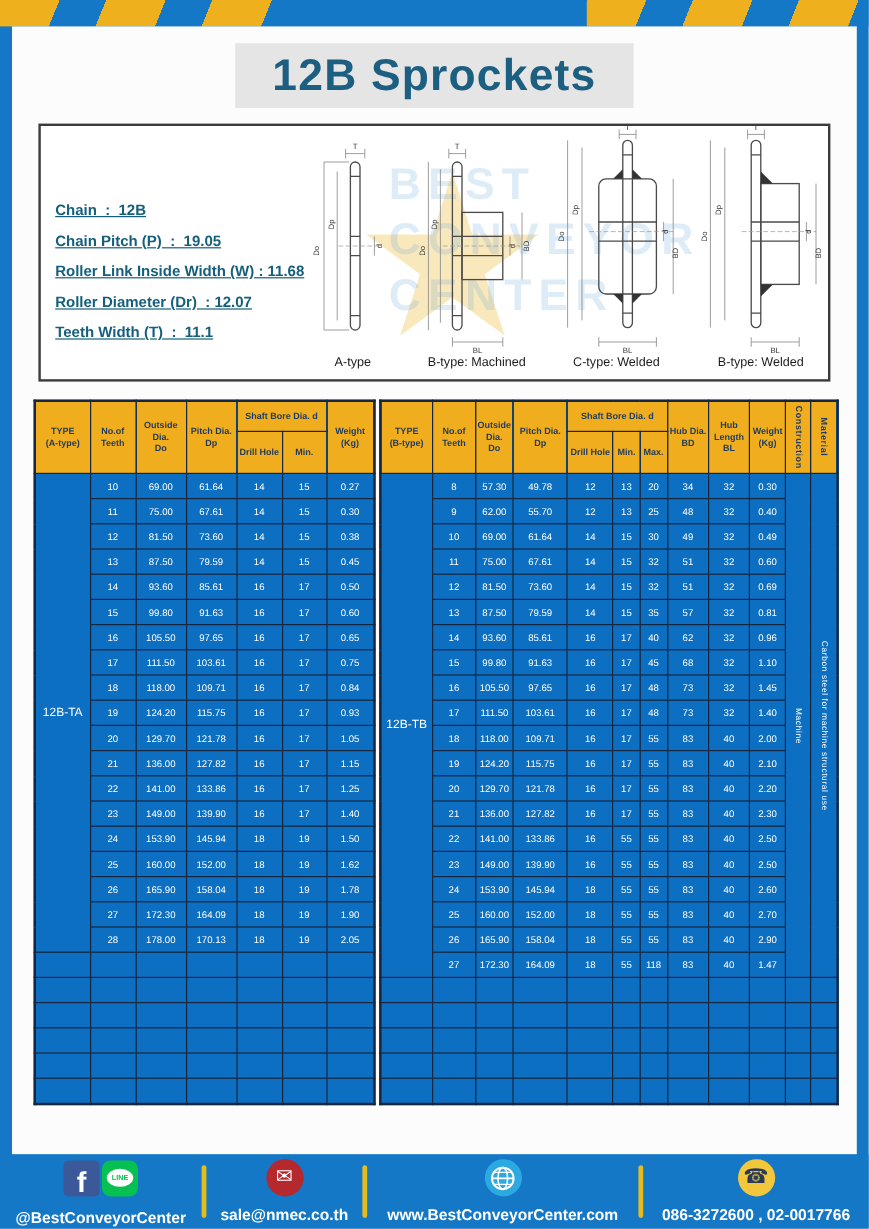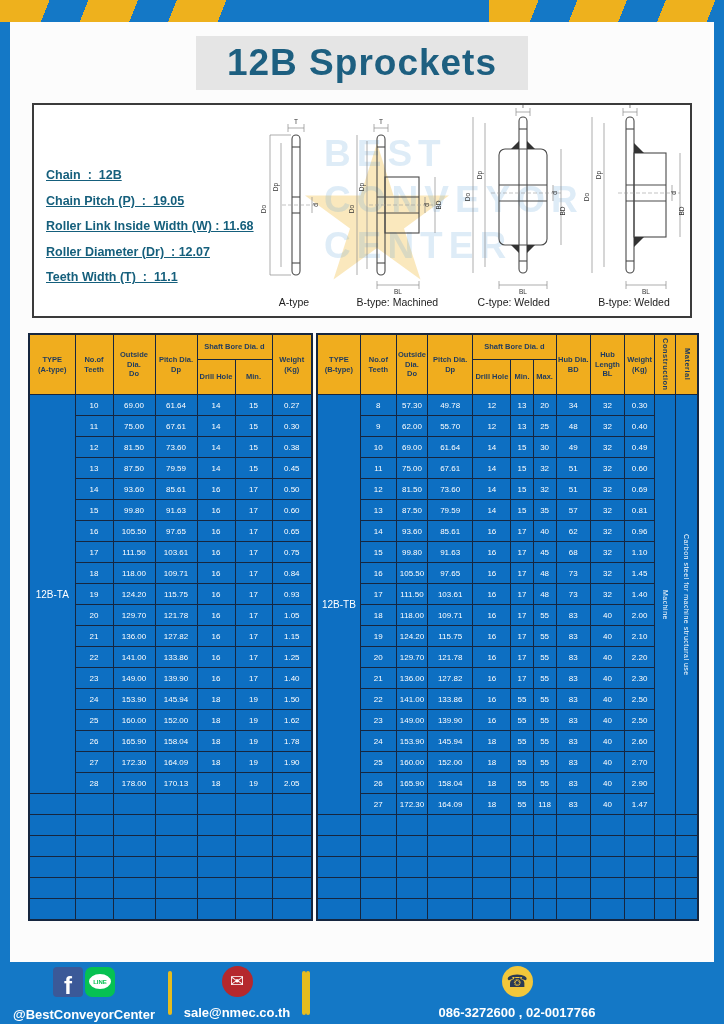--- a/index.html
+++ b/index.html
@@ -858,20 +858,32 @@
       <div class="flabel">@BestConveyorCenter</div>
     </div>
     <div class="fdiv"></div>
     <div class="fsec s2">
       <div class="circle mail">
           <span>✉</span>
         </div>
       <div class="flabel">sale@nmec.co.th</div>
     </div>
     <div class="fdiv"></div>
+    <div class="fsec s3">
+      <div class="circle globe">
+        <svg width="24" height="24" viewBox="0 0 24 24">
+          <circle cx="12" cy="12" r="9" fill="none" stroke="#fff" stroke-width="1.6"></circle>
+          <ellipse cx="12" cy="12" rx="4" ry="9" fill="none" stroke="#fff" stroke-width="1.3"></ellipse>
+          <line x1="3" y1="12" x2="21" y2="12" stroke="#fff" stroke-width="1.3"></line>
+          <line x1="4.5" y1="7" x2="19.5" y2="7" stroke="#fff" stroke-width="1.1"></line>
+          <line x1="4.5" y1="17" x2="19.5" y2="17" stroke="#fff" stroke-width="1.1"></line>
+        </svg>
+      </div>
+      <div class="flabel">www.BestConveyorCenter.com</div>
+    </div>
     <div class="fdiv"></div>
     <div class="fsec s4">
       <div class="circle phone">
           <span>☎</span>
         </div>
       <div class="flabel">086-3272600 , 02-0017766</div>
     </div>
   </div>
 
 </div>

